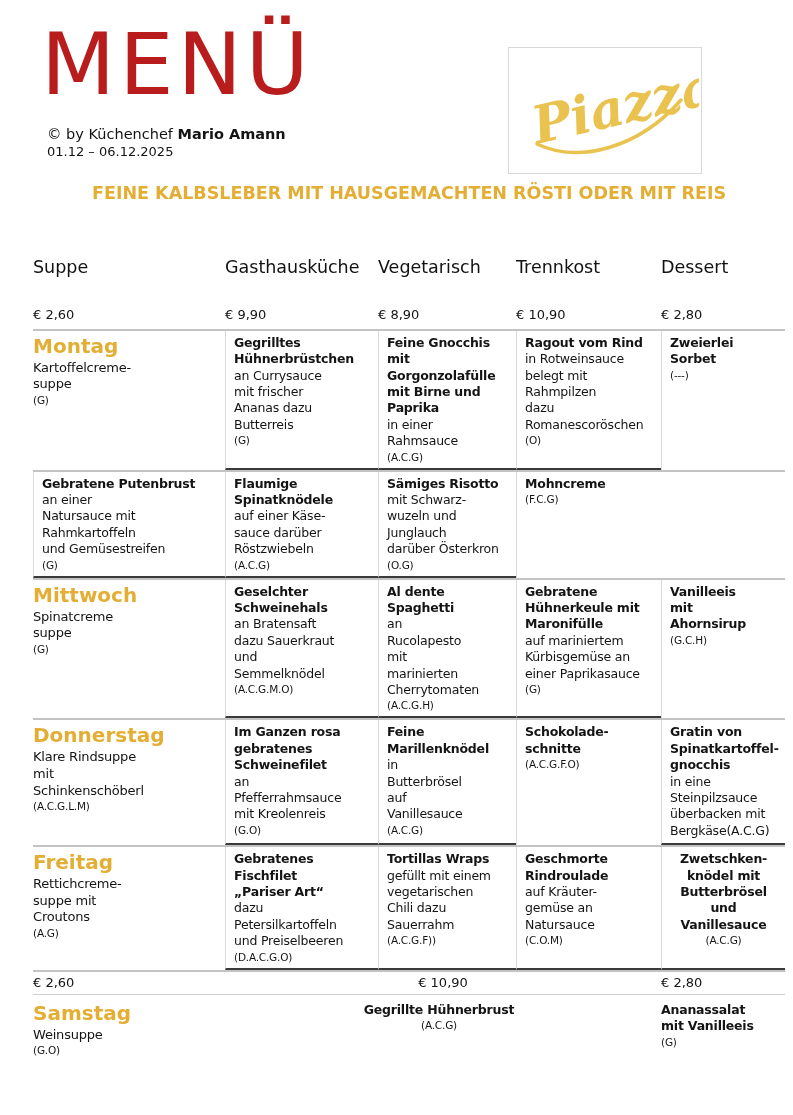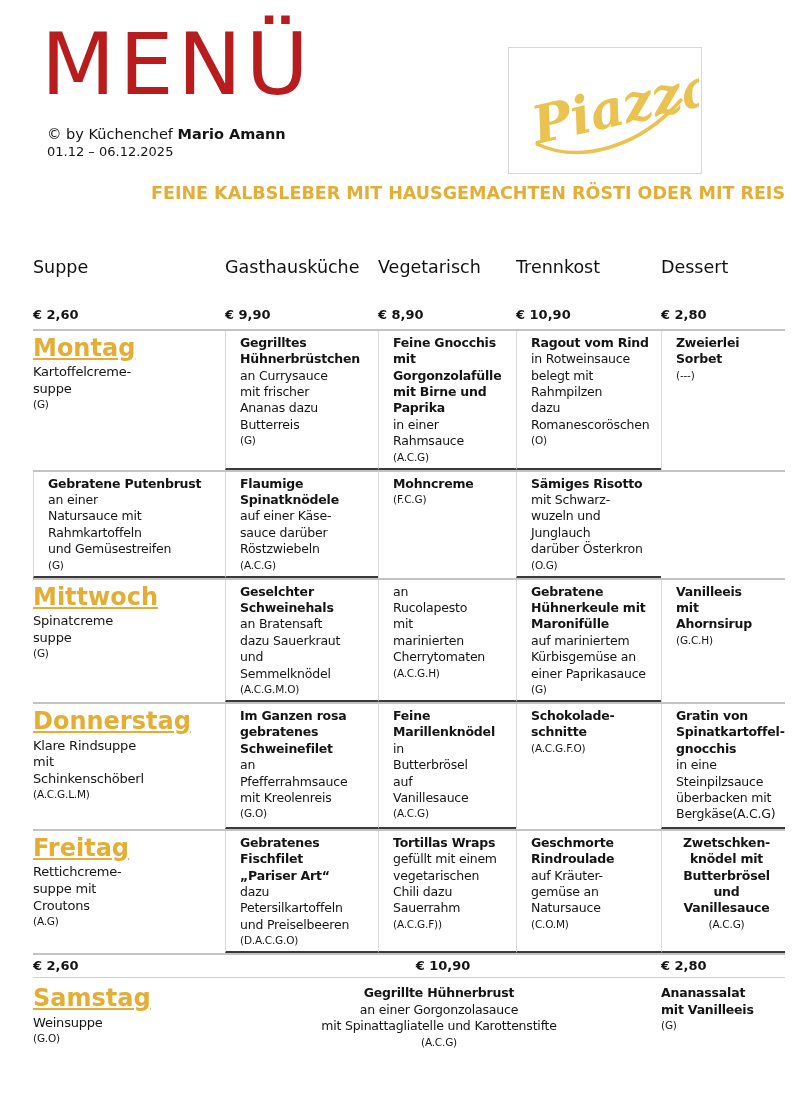--- a/index.html
+++ b/index.html
@@ -26,38 +26,38 @@
   .daterange{margin:2px 0 4px 14px;font-size:13px;}
   .logo-box{
     position:absolute;
     left:508px;top:47px;
     width:192px;height:125px;
     border:1px solid #d8d8d8;
     background:#fff;
   }
   .banner{
     margin-top:20px;
-    text-align:right;
+    text-align:center;
     font-weight:bold;
     font-size:17.5px;
     line-height:1.6;
     color:var(--gold,#E3AE33);
   }
   .grid{display:grid;grid-template-columns:192px 153px 138px 145px 124px;}
   .grid3{display:grid;grid-template-columns:192px 436px 124px;}
   .header-row{margin-top:50px;}
   .col-head{font-size:17.5px;font-weight:400;color:#111;}
   .price-row{margin:30px 0 7px;}
-  .price{font-weight:bold;font-size:13px;}
+  .price{font-weight:normal;font-size:13px;}
   .day-row{border-top:2px solid #c3c3c3;}
   .cell{padding:4px 8px 4px 0;}
-  .c2,.c3,.c4,.c5{border-left:1px solid #dadada;padding-left:14px;}
+  .c2,.c3,.c4,.c5{border-left:1px solid #dadada;padding-left:8px;}
   .day-row .c2,.day-row .c3,.day-row .c4{border-bottom:2px solid #3a3a3a;}
   .day-row.freitag .c5{border-bottom:2px solid #3a3a3a;text-align:center;}
-  .day-name{color:var(--gold,#E3AE33);font-size:24px;font-weight:600;line-height:1.15;margin-bottom:2px;text-decoration:underline;}
+  .day-name{color:var(--gold,#E3AE33);font-size:20px;font-weight:600;line-height:1.15;margin-bottom:2px;}
   .soup-title{font-weight:normal;font-size:13px;line-height:16.6px;white-space:pre-line;letter-spacing:-0.2px;}
   .cell-title{font-weight:bold;font-size:12.5px;line-height:16.4px;white-space:pre-line;letter-spacing:-0.2px;}
   .cell-body{font-size:12.5px;line-height:16.4px;white-space:pre-line;letter-spacing:-0.2px;}
   .allergen{font-size:10.5px;line-height:14px;letter-spacing:-0.2px;}
   .price-row2{border-top:2px solid #c3c3c3;padding:3px 0 4px;}
   .price-row2 .center{text-align:center;}
   .samstag-row{border-top:1px solid #cfcfcf;padding-top:3px;padding-bottom:4px;}
   .samstag-center{text-align:center;}
 </style>
 </head>
@@ -148,52 +148,53 @@
       <div class="allergen">(G)</div>
     </div>
     <div class="cell c3">
       <div class="cell-title">Flaumige
 Spinatknödele</div>
       <div class="cell-body">auf einer Käse-
 sauce darüber
 Röstzwiebeln</div>
       <div class="allergen">(A.C.G)</div>
     </div>
-    <div class="cell c5">
-      <div class="cell-title">Mohncreme</div>
-      <div class="cell-body"></div>
-      <div class="allergen">(F.C.G)</div>
-    </div>
     <div class="cell c4">
       <div class="cell-title">Sämiges Risotto</div>
       <div class="cell-body">mit Schwarz-
 wuzeln und
 Junglauch
 darüber Österkron</div>
       <div class="allergen">(O.G)</div>
+    </div>
+    <div class="cell c5">
+      <div class="cell-title">Mohncreme</div>
+      <div class="cell-body"></div>
+      <div class="allergen">(F.C.G)</div>
     </div>
   </div>
 
   <div class="grid day-row">
     <div class="cell c1">
       <div class="day-name">Mittwoch</div>
       <div class="soup-title">Spinatcreme
 suppe</div>
       <div class="allergen">(G)</div>
     </div>
     <div class="cell c2">
       <div class="cell-title">Geselchter
 Schweinehals</div>
       <div class="cell-body">an Bratensaft
 dazu Sauerkraut
 und
 Semmelknödel</div>
       <div class="allergen">(A.C.G.M.O)</div>
     </div>
     <div class="cell c3">
+      <div class="cell-title">Al dente Spaghetti</div>
       <div class="cell-body">an
 Rucolapesto
 mit
 marinierten
 Cherrytomaten</div>
       <div class="allergen">(A.C.G.H)</div>
     </div>
     <div class="cell c4">
       <div class="cell-title">Gebratene
 Hühnerkeule mit
@@ -306,22 +307,20 @@
   </div>
 
   <div class="grid3 samstag-row">
     <div class="cell c1">
       <div class="day-name">Samstag</div>
       <div class="soup-title">Weinsuppe</div>
       <div class="allergen">(G.O)</div>
     </div>
     <div class="cell samstag-center">
       <div class="cell-title">Gegrillte Hühnerbrust</div>
-      <div class="cell-body">an einer Gorgonzolasauce
-mit Spinattagliatelle und Karottenstifte</div>
       <div class="allergen">(A.C.G)</div>
     </div>
     <div class="cell">
       <div class="cell-title">Ananassalat
 mit Vanilleeis</div>
       <div class="allergen">(G)</div>
     </div>
   </div>
 
 </div>

